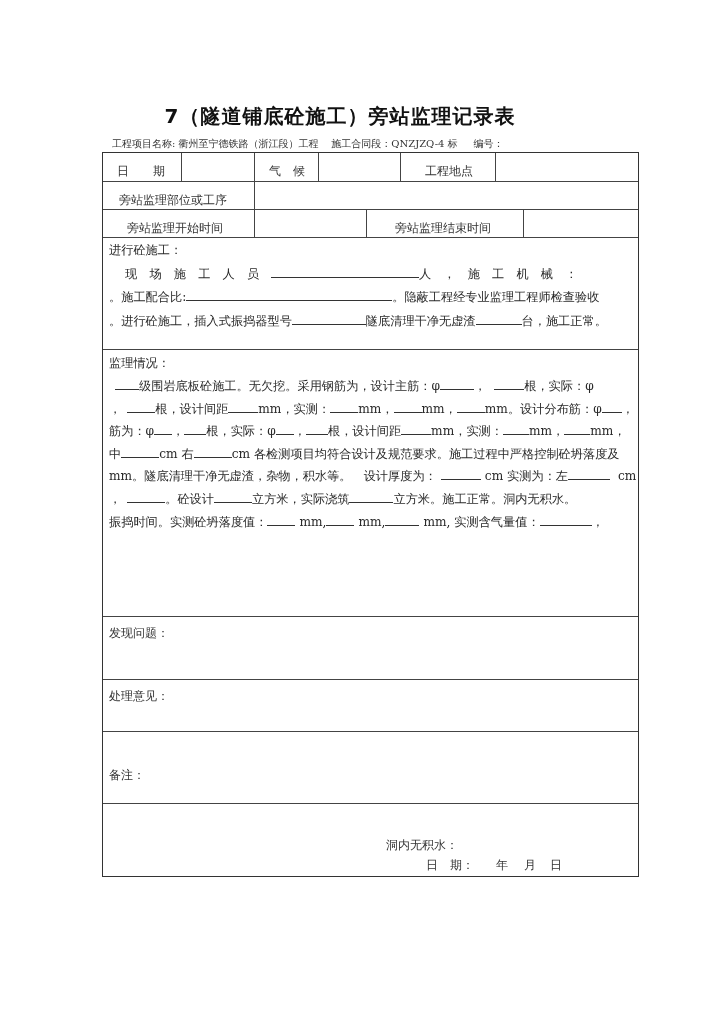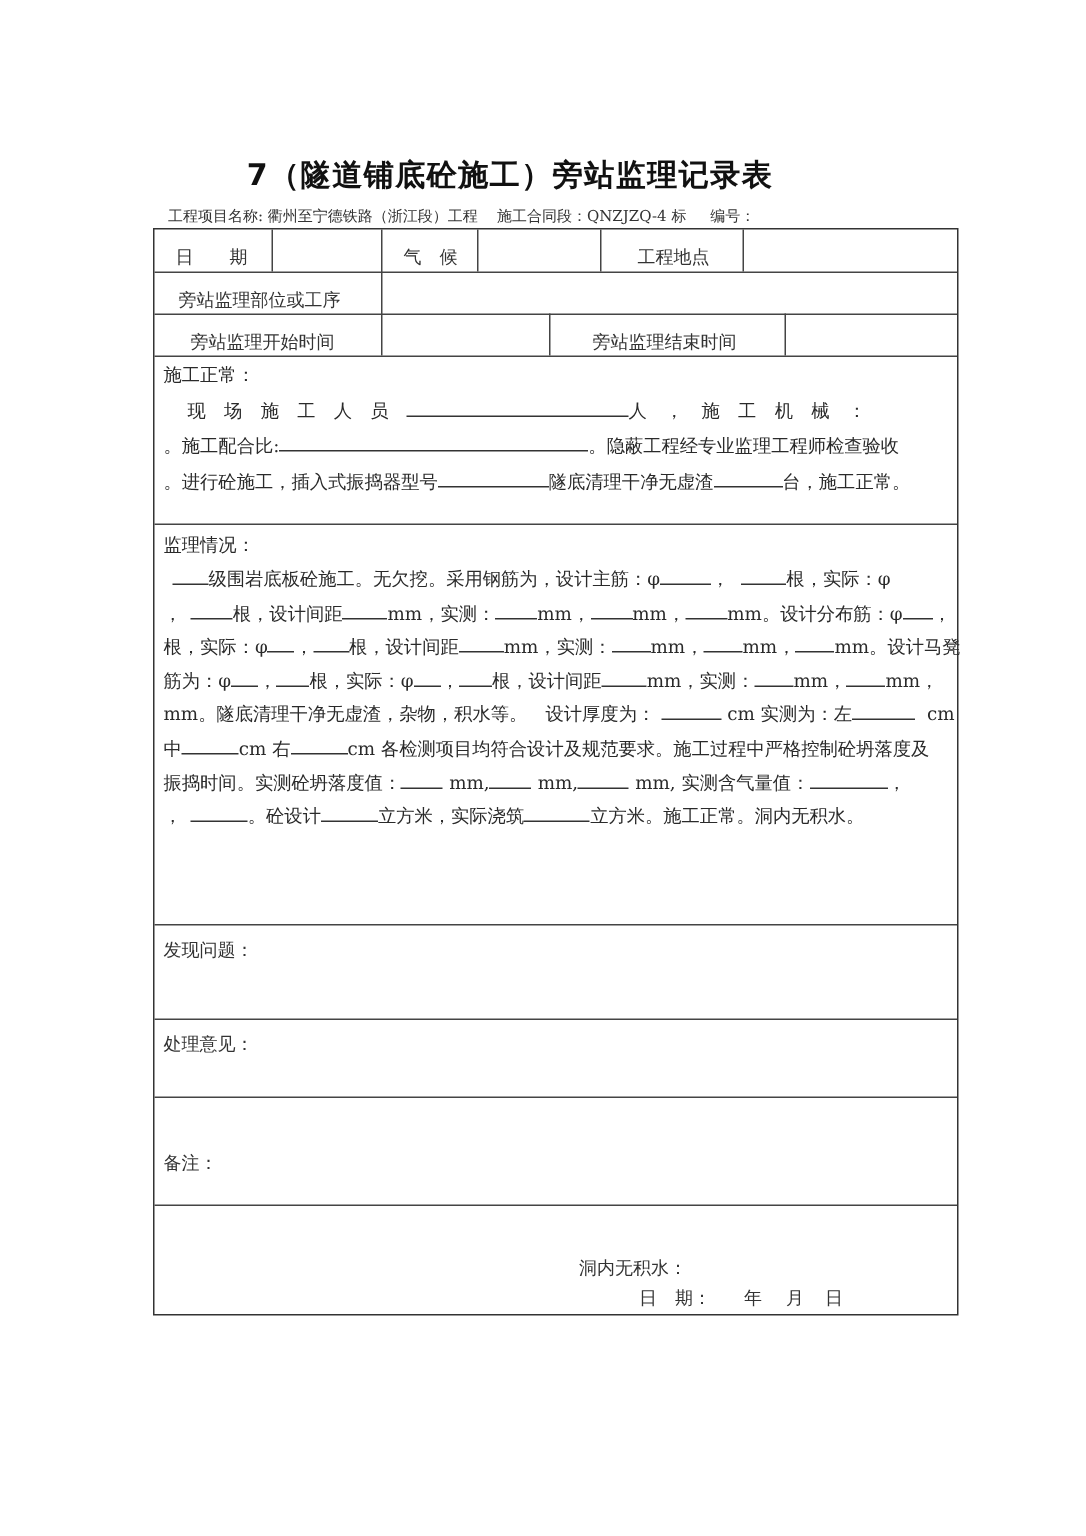--- a/index.html
+++ b/index.html
@@ -54,21 +54,21 @@
 
   <div class="cell" style="left:16px;top:39px">旁站监理部位或工序</div>
   <div class="cell" style="left:153px;top:29px;width:380px;height:26px"></div>
 
   <div class="cell" style="left:24px;top:67px">旁站监理开始时间</div>
   <div class="cell" style="left:153px;top:57px;width:108px;height:26px"></div>
   <div class="cell" style="left:292px;top:67px">旁站监理结束时间</div>
   <div class="cell" style="left:422px;top:57px;width:112px;height:26px"></div>
 
   <div class="para" style="top:86px">
-    <span class="ln">施工正常：</span>
+    <span class="ln">进行砼施工：</span>
     <span class="ln" style="word-spacing:0;letter-spacing:0">
       <span style="margin-left:16px">现　场　施　工　人　员</span>
       <span class="u" style="width:148px;margin-left:8px"></span><span>人　，　施　工　机　械　：</span>
     </span>
     <span class="ln">
       <span>。施工配合比:</span><span class="u" style="width:206px"></span><span>。隐蔽工程经专业监理工程师检查验收</span>
     </span>
     <span class="ln">
       <span>。进行砼施工，插入式振捣器型号</span><span class="u" style="width:74px"></span><span>隧底清理干净无虚渣</span><span class="u" style="width:46px"></span><span>台，施工正常。</span>
     </span>
@@ -76,36 +76,33 @@
 
   <div class="para" style="top:199px;line-height:22.6px">
     <span class="ln" style="height:23px">监理情况：</span>
     <span class="ln" style="height:22.6px">
       <span class="u" style="width:24px;margin-left:6px"></span><span>级围岩底板砼施工。无欠挖。采用钢筋为，设计主筋：φ</span><span class="u" style="width:34px"></span><span>，</span><span class="u" style="width:30px;margin-left:8px"></span><span>根，实际：φ</span>
     </span>
     <span class="ln" style="height:22.6px">
       <span>，</span><span class="u" style="width:28px;margin-left:6px"></span><span>根，设计间距</span><span class="u" style="width:30px"></span><span>mm，实测：</span><span class="u" style="width:28px"></span><span>mm，</span><span class="u" style="width:28px"></span><span>mm，</span><span class="u" style="width:28px"></span><span>mm。设计分布筋：φ</span><span class="u" style="width:20px"></span><span>，</span>
     </span>
     <span class="ln" style="height:22.6px">
-      <span>根，实际：φ</span><span class="u" style="width:18px"></span><span>，</span><span class="u" style="width:24px"></span><span>根，设计间距</span><span class="u" style="width:30px"></span><span>mm，实测：</span><span class="u" style="width:26px"></span><span>mm，</span><span class="u" style="width:26px"></span><span>mm，</span><span class="u" style="width:26px"></span><span>mm。设计马凳</span>
+      <span>筋为：φ</span><span class="u" style="width:18px"></span><span>，</span><span class="u" style="width:22px"></span><span>根，实际：φ</span><span class="u" style="width:18px"></span><span>，</span><span class="u" style="width:22px"></span><span>根，设计间距</span><span class="u" style="width:30px"></span><span>mm，实测：</span><span class="u" style="width:26px"></span><span>mm，</span><span class="u" style="width:26px"></span><span>mm，</span>
     </span>
     <span class="ln" style="height:22.6px">
-      <span>筋为：φ</span><span class="u" style="width:18px"></span><span>，</span><span class="u" style="width:22px"></span><span>根，实际：φ</span><span class="u" style="width:18px"></span><span>，</span><span class="u" style="width:22px"></span><span>根，设计间距</span><span class="u" style="width:30px"></span><span>mm，实测：</span><span class="u" style="width:26px"></span><span>mm，</span><span class="u" style="width:26px"></span><span>mm，</span>
+      <span>中</span><span class="u" style="width:38px"></span><span>cm 右</span><span class="u" style="width:38px"></span><span>cm 各检测项目均符合设计及规范要求。施工过程中严格控制砼坍落度及</span>
     </span>
     <span class="ln" style="height:22.6px">
       <span>mm。隧底清理干净无虚渣，杂物，积水等。　设计厚度为：</span><span class="u" style="width:40px;margin-left:4px"></span><span style="margin-left:4px">cm 实测为：左</span><span class="u" style="width:42px"></span><span style="margin-left:8px">cm</span>
     </span>
     <span class="ln" style="height:22.6px">
-      <span>中</span><span class="u" style="width:38px"></span><span>cm 右</span><span class="u" style="width:38px"></span><span>cm 各检测项目均符合设计及规范要求。施工过程中严格控制砼坍落度及</span>
+      <span>，</span><span class="u" style="width:38px;margin-left:6px"></span><span>。砼设计</span><span class="u" style="width:38px"></span><span>立方米，实际浇筑</span><span class="u" style="width:44px"></span><span>立方米。施工正常。洞内无积水。</span>
     </span>
     <span class="ln" style="height:22.6px">
       <span>振捣时间。实测砼坍落度值：</span><span class="u" style="width:28px"></span><span style="margin-left:4px">mm,</span><span class="u" style="width:28px"></span><span style="margin-left:4px">mm,</span><span class="u" style="width:34px"></span><span style="margin-left:4px">mm, 实测含气量值：</span><span class="u" style="width:52px"></span><span>，</span>
-    </span>
-    <span class="ln" style="height:22.6px">
-      <span>，</span><span class="u" style="width:38px;margin-left:6px"></span><span>。砼设计</span><span class="u" style="width:38px"></span><span>立方米，实际浇筑</span><span class="u" style="width:44px"></span><span>立方米。施工正常。洞内无积水。</span>
     </span>
   </div>
 
   <div class="cell" style="left:6px;top:472px">发现问题：</div>
   <div class="cell" style="left:2px;top:490px;width:530px;height:34px"></div>
 
   <div class="cell" style="left:6px;top:535px">处理意见：</div>
   <div class="cell" style="left:2px;top:552px;width:530px;height:24px"></div>
 
   <div class="cell" style="left:6px;top:614px">备注：</div>

